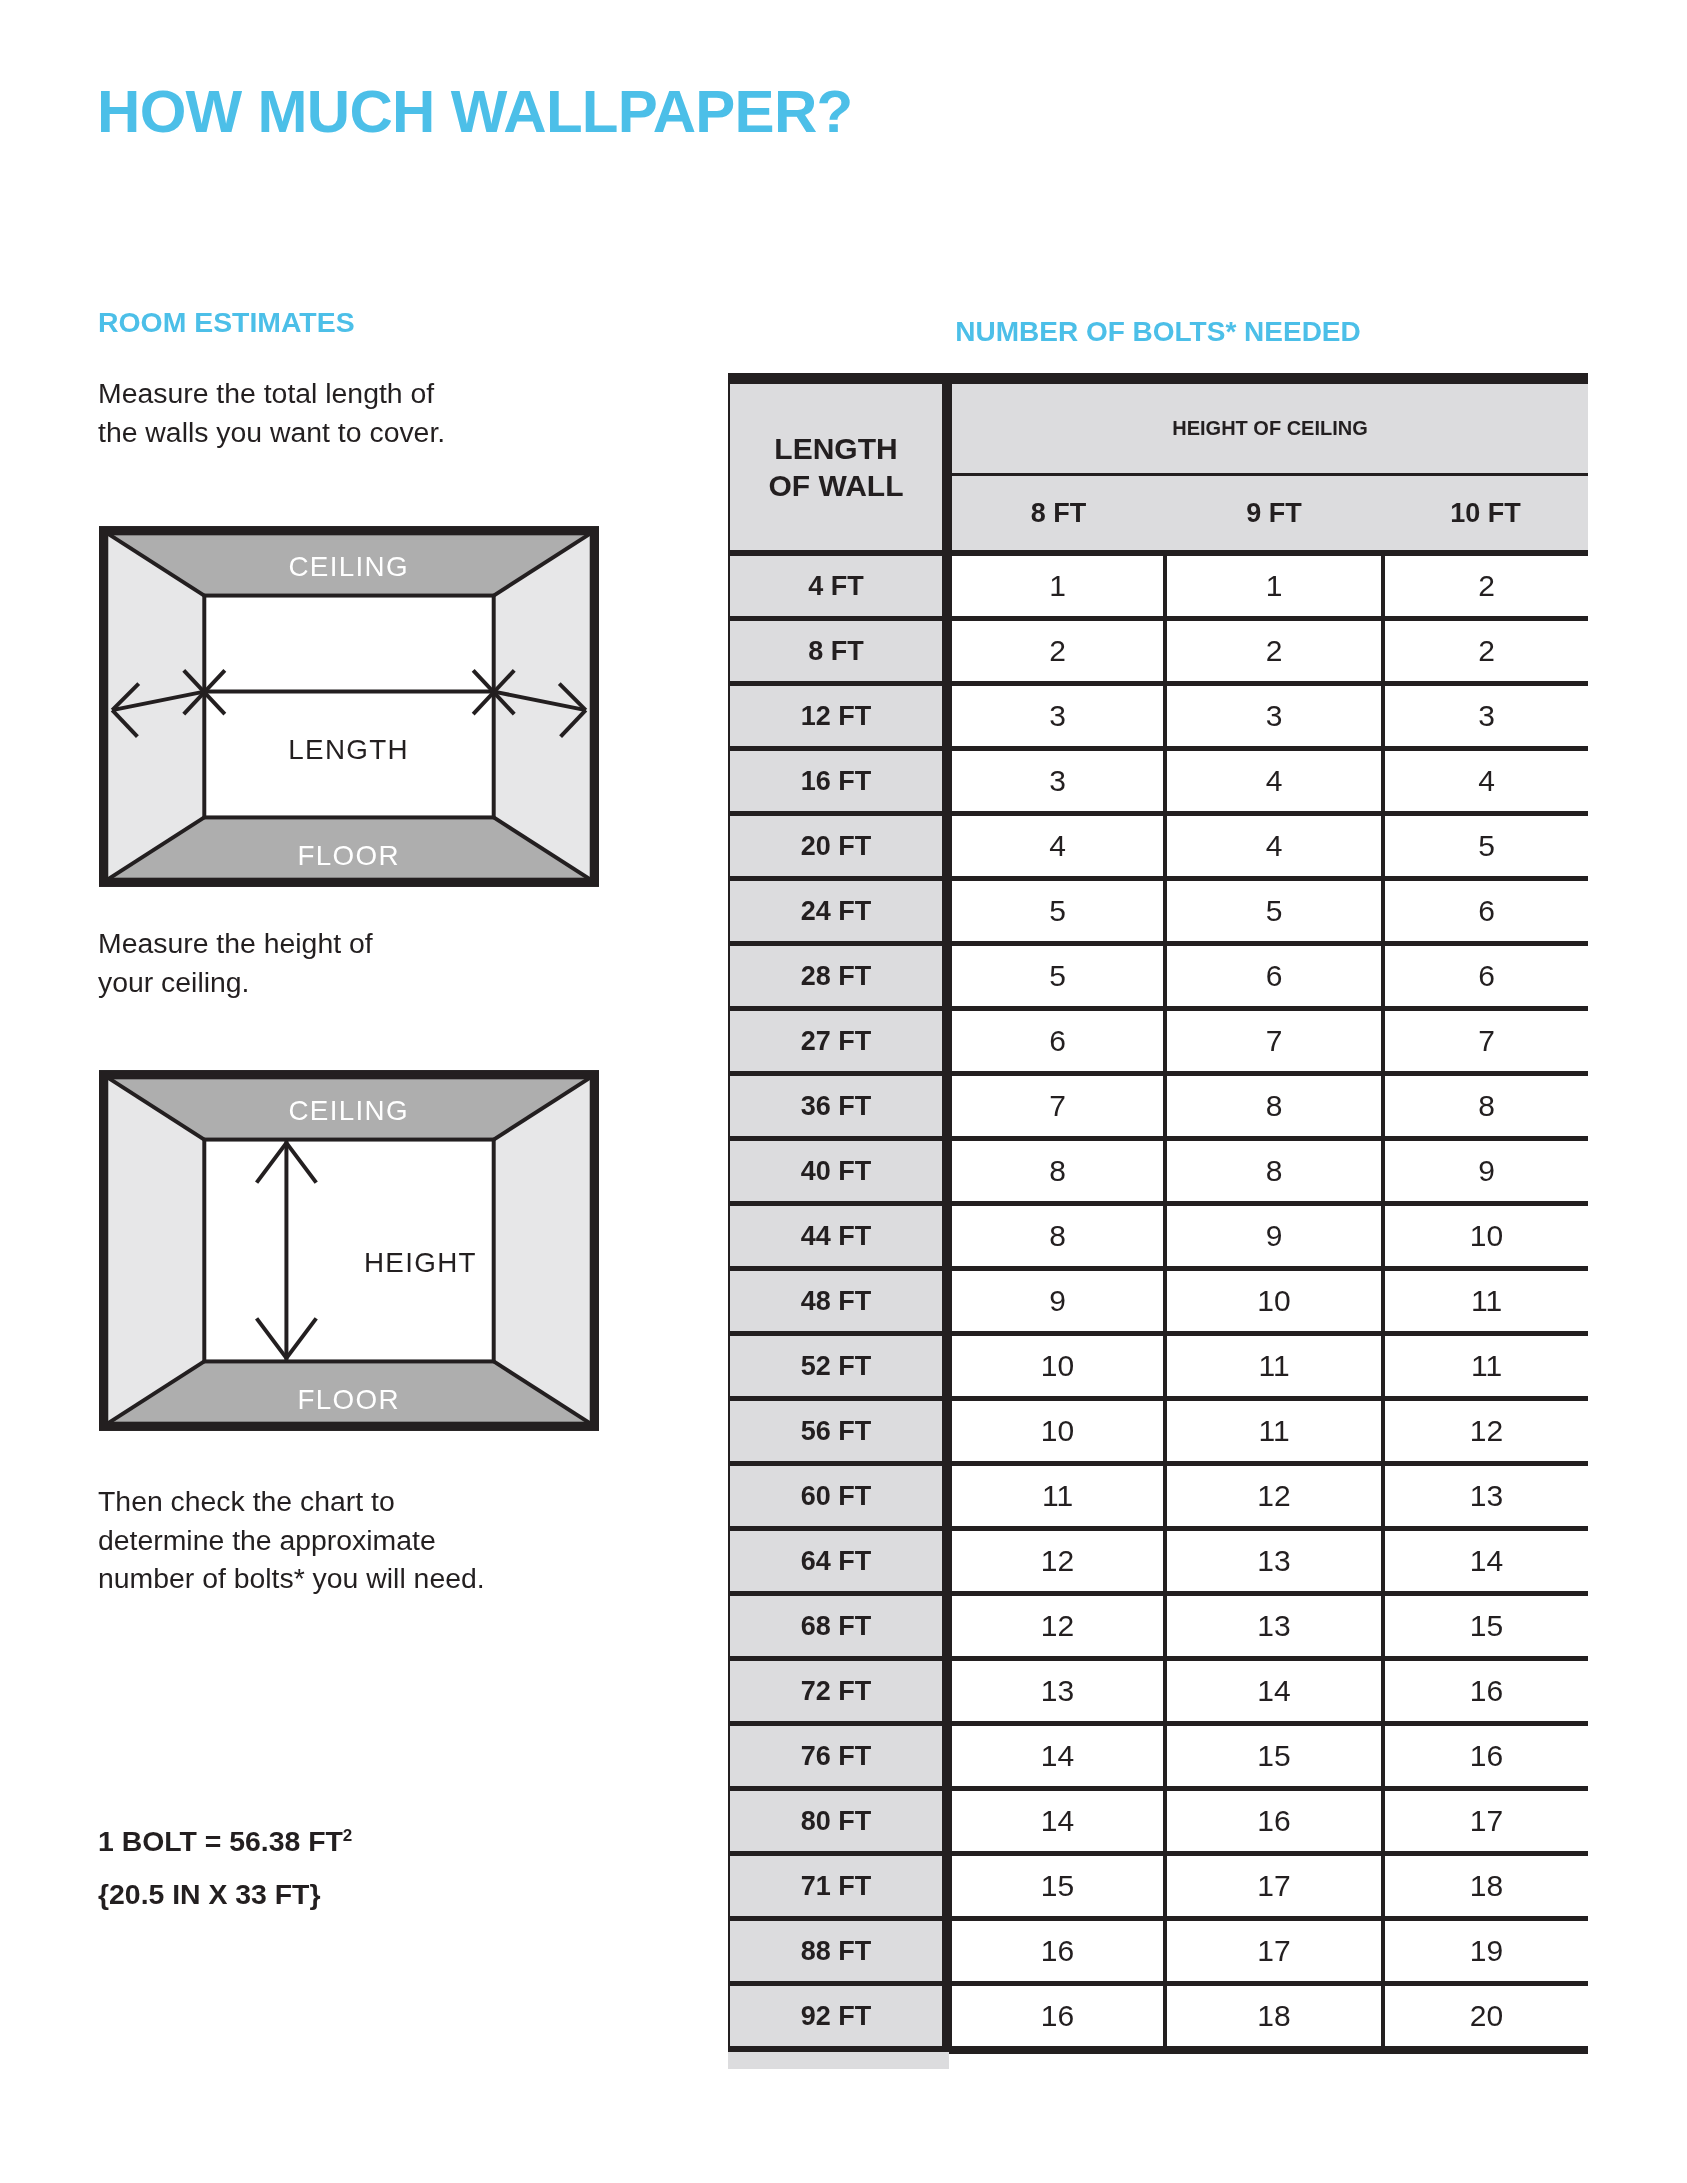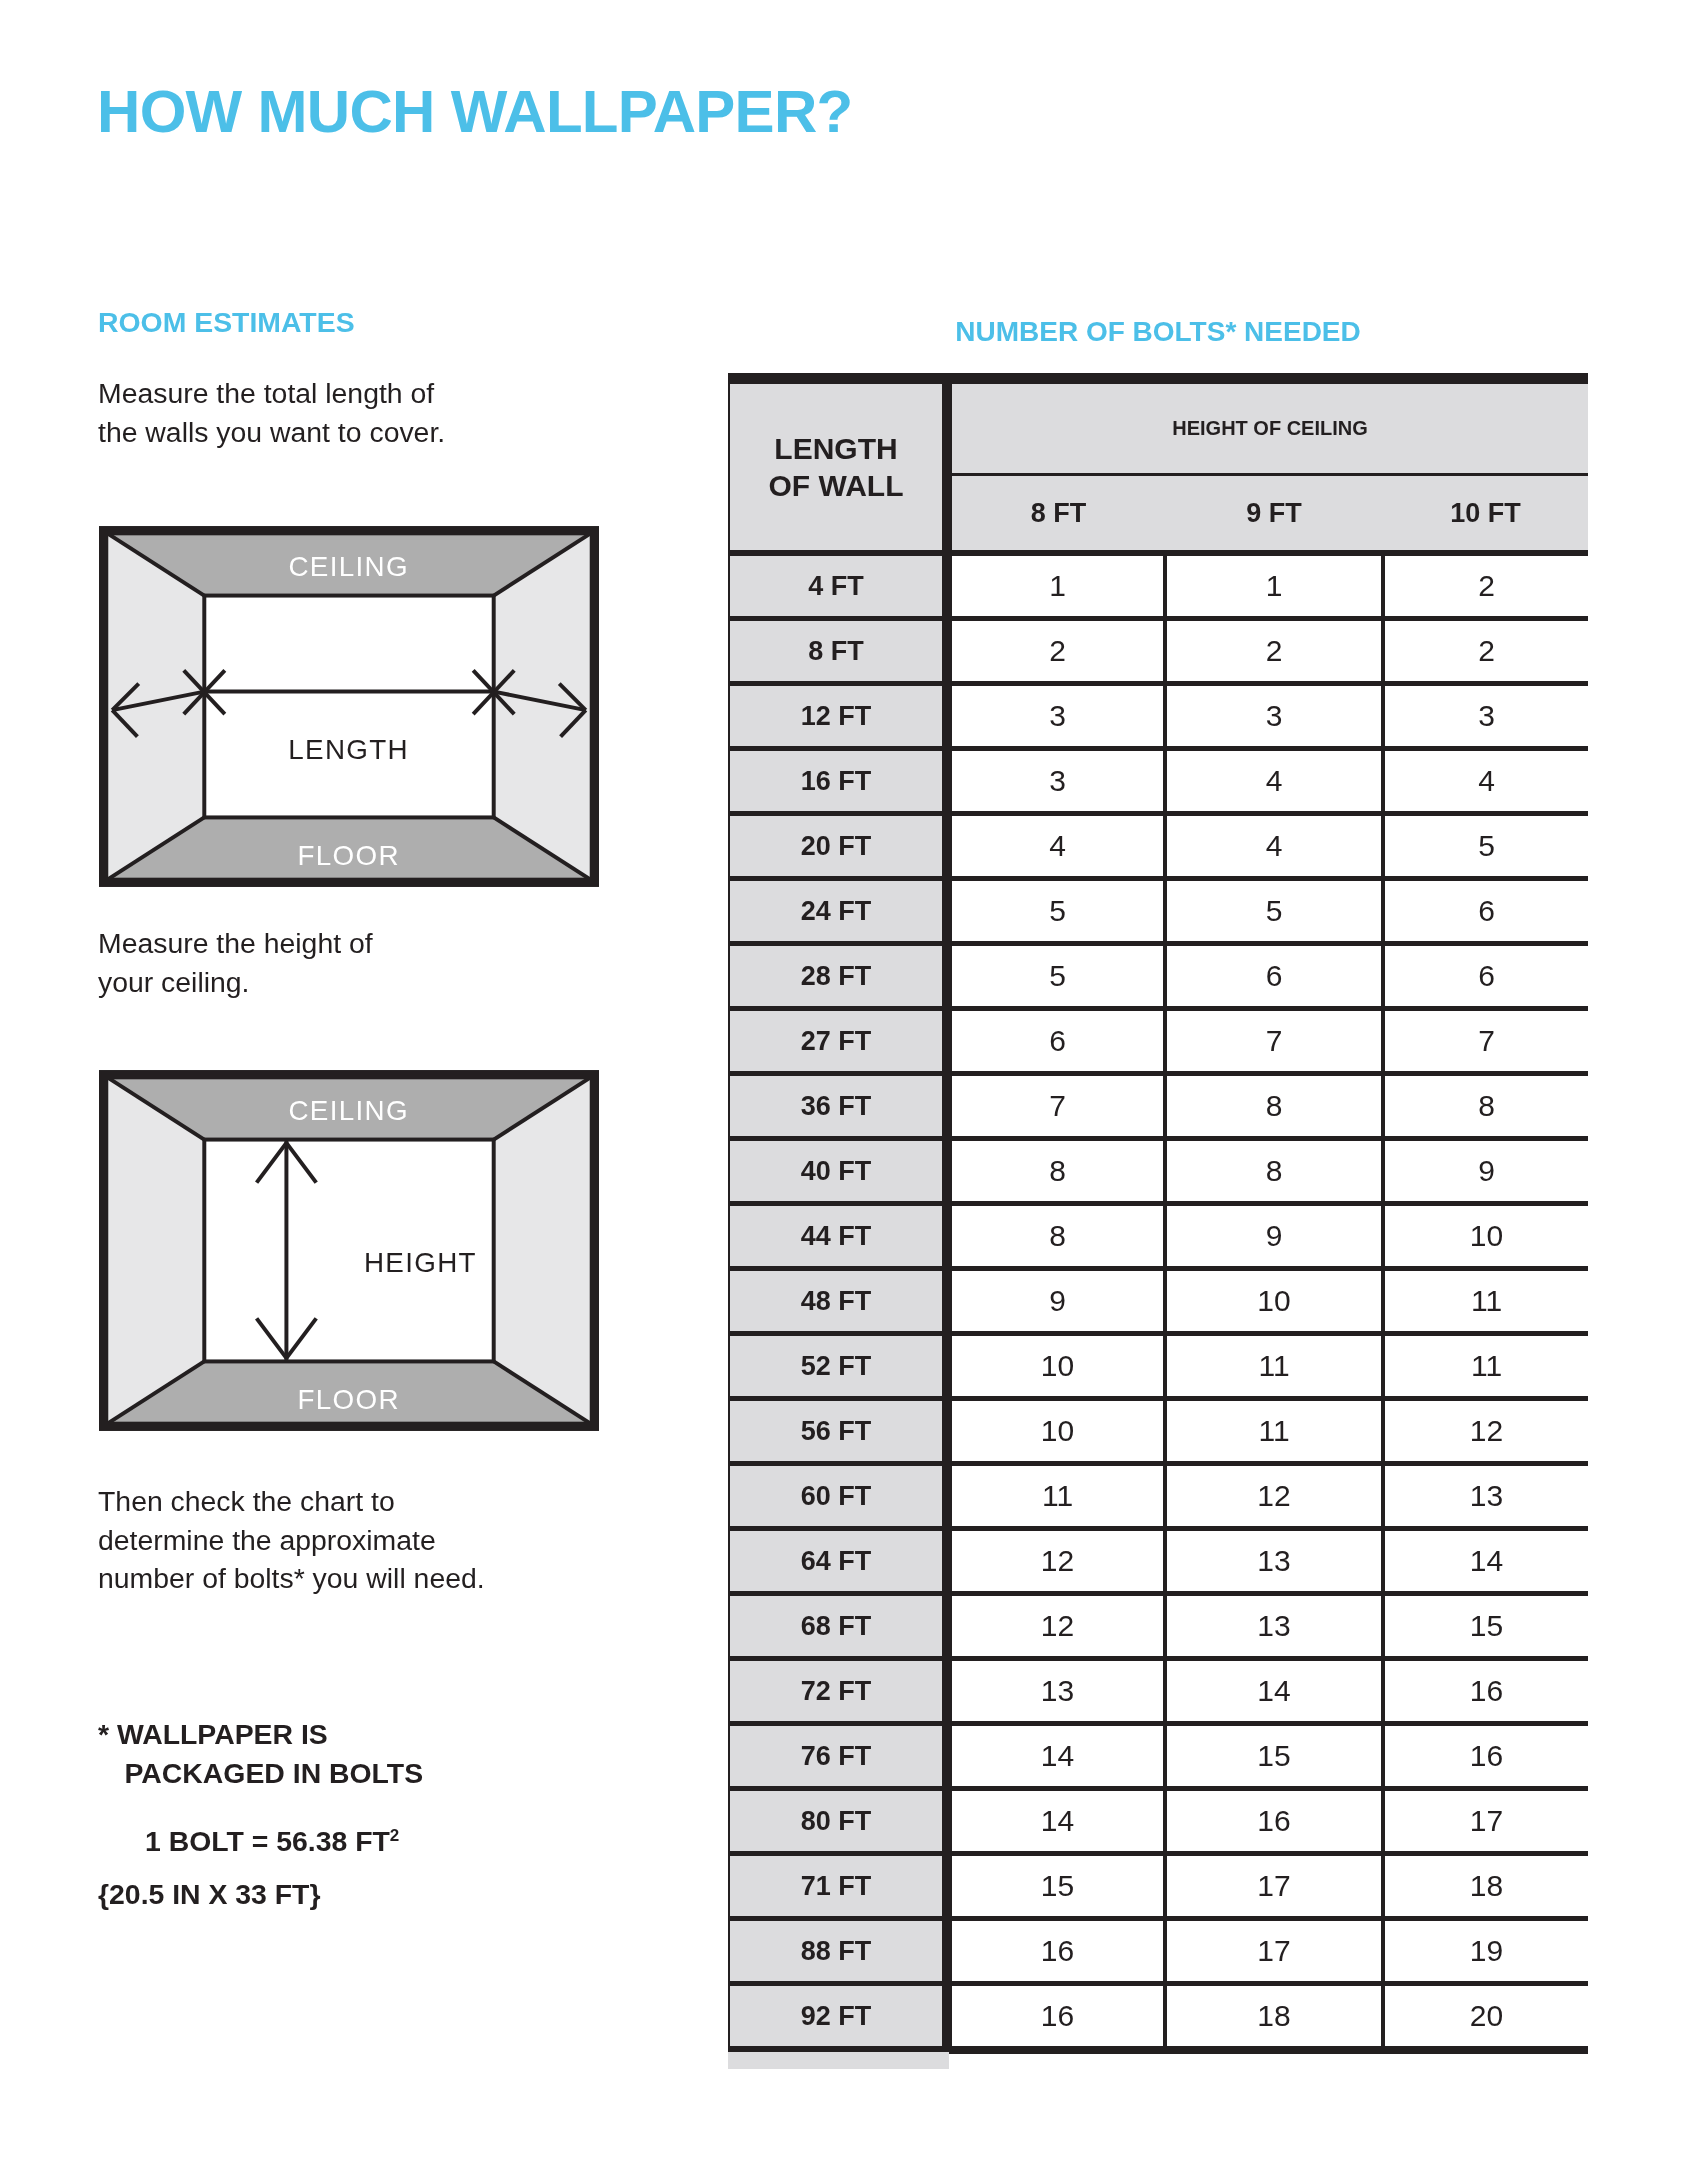--- a/index.html
+++ b/index.html
@@ -30,21 +30,21 @@
   .para.p1{top:374px;}
   .para.p2{top:924px;}
   .para.p3{top:1482px;}
   .footnote{
     position:absolute;left:98px;top:1715px;
     font-size:28.4px;line-height:1.38;font-weight:700;
     white-space:pre-line;padding-left:26.5px;text-indent:-26.5px;
   }
   .bolt-eq{
     position:absolute;left:98px;top:1827px;
-    font-size:28.4px;font-weight:700;line-height:1.0;margin-left:47px;
+    font-size:28.4px;font-weight:700;line-height:1.0;
   }
   .bolt-eq sup{font-size:17px;vertical-align:super;}
   .bolt-dims{
     position:absolute;left:98px;top:1878px;
     font-size:28.4px;font-weight:700;
   }
   .diagram{position:absolute;left:99px;}
   .diagram.d1{top:526px;}
   .diagram.d2{top:1070px;}
 
@@ -172,22 +172,20 @@
       <text x="377" y="75" text-anchor="middle" font-size="42" fill="#ffffff" letter-spacing="2">CEILING</text>
       <text x="377" y="512" text-anchor="middle" font-size="42" fill="#ffffff" letter-spacing="2">FLOOR</text>
       <text x="400" y="305" text-anchor="start" font-size="42" fill="#231F20" letter-spacing="2">HEIGHT</text>
     </svg>
   </div>
 
   <div class="para p3">Then check the chart to
 determine the approximate
 number of bolts* you will need.</div>
 
-  <div class="footnote">* WALLPAPER IS
-PACKAGED IN BOLTS</div>
 
   <div class="bolt-eq"><span>1 BOLT = 56.38 FT</span><sup>2</sup></div>
 
   <div class="bolt-dims">{20.5 IN X 33 FT}</div>
 
   <div class="table-title">NUMBER OF BOLTS* NEEDED</div>
   <div class="table-topbar"></div>
 
   <table class="bolts-table">
     <colgroup>

